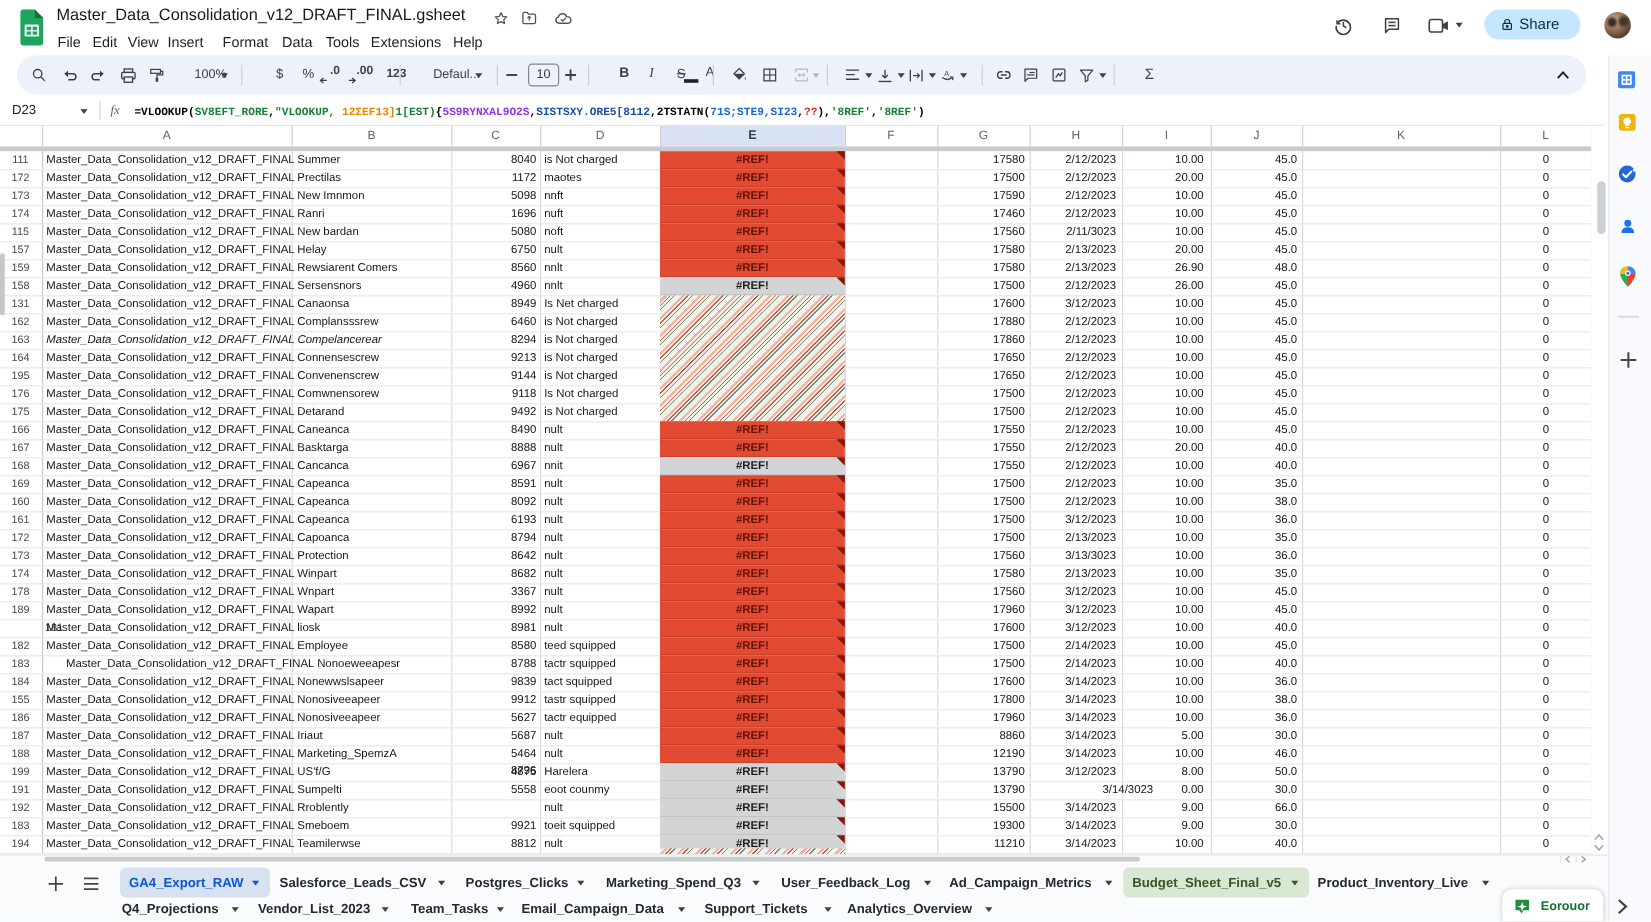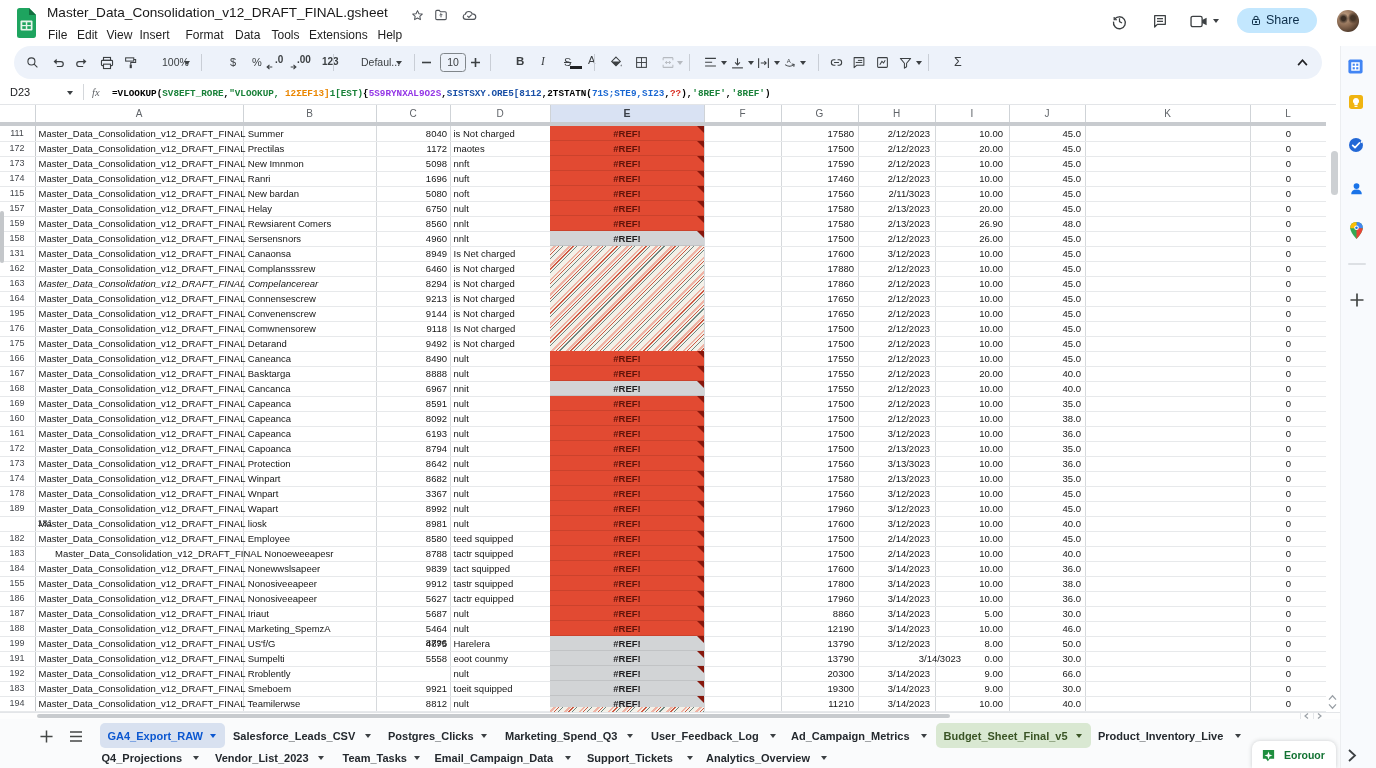--- a/index.html
+++ b/index.html
@@ -597,21 +597,21 @@
 <div class="cell" style="left:453.5px;top:651px;">eoot counmy</div>
 <div class="cell r" style="left:784px;top:651px;width:70px;">13790</div>
 <div class="cell r" style="left:891px;top:651px;width:70px;">3/14/3023</div>
 <div class="cell r" style="left:933px;top:651px;width:70px;">0.00</div>
 <div class="cell r" style="left:1011px;top:651px;width:70px;">30.0</div>
 <div class="cell r" style="left:1221px;top:651px;width:70px;">0</div>
 <div class="rowno" style="left:2px;top:666px;">192</div>
 <div class="cell" style="left:38.5px;top:666px;">Master_Data_Consolidation_v12_DRAFT_FINAL Rroblently</div>
 <div class="cell r" style="left:380px;top:635px;width:67px;">8796</div>
 <div class="cell" style="left:453.5px;top:666px;">nult</div>
-<div class="cell r" style="left:784px;top:666px;width:70px;">20300</div>
+<div class="cell r" style="left:784px;top:666px;width:70px;">15500</div>
 <div class="cell r" style="left:860px;top:666px;width:70px;">3/14/2023</div>
 <div class="cell r" style="left:933px;top:666px;width:70px;">9.00</div>
 <div class="cell r" style="left:1011px;top:666px;width:70px;">66.0</div>
 <div class="cell r" style="left:1221px;top:666px;width:70px;">0</div>
 <div class="rowno" style="left:2px;top:681px;">183</div>
 <div class="cell" style="left:38.5px;top:681px;">Master_Data_Consolidation_v12_DRAFT_FINAL Smeboem</div>
 <div class="cell r" style="left:380px;top:681px;width:67px;">9921</div>
 <div class="cell" style="left:453.5px;top:681px;">toeit squipped</div>
 <div class="cell r" style="left:784px;top:681px;width:70px;">19300</div>
 <div class="cell r" style="left:860px;top:681px;width:70px;">3/14/2023</div>

